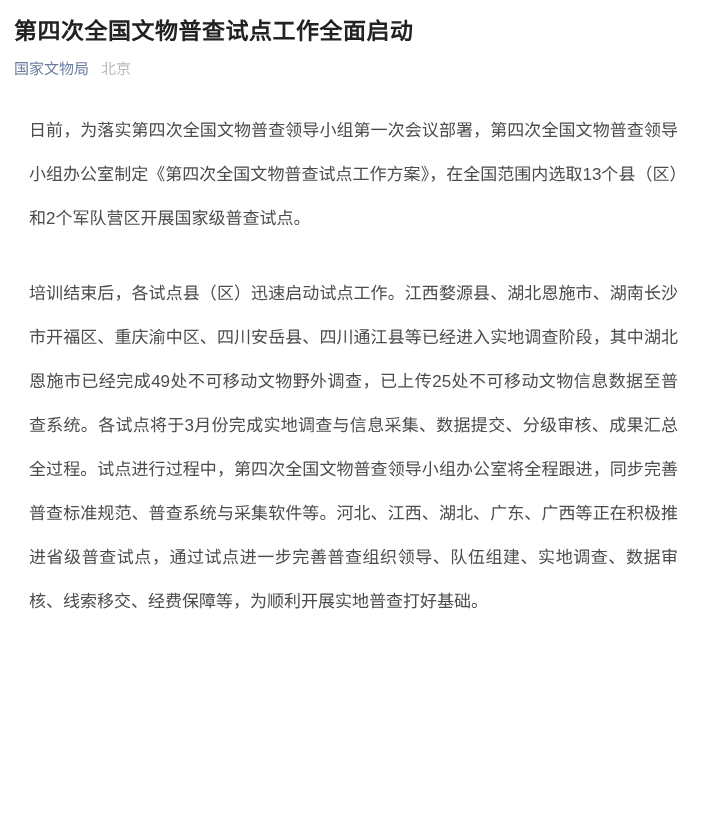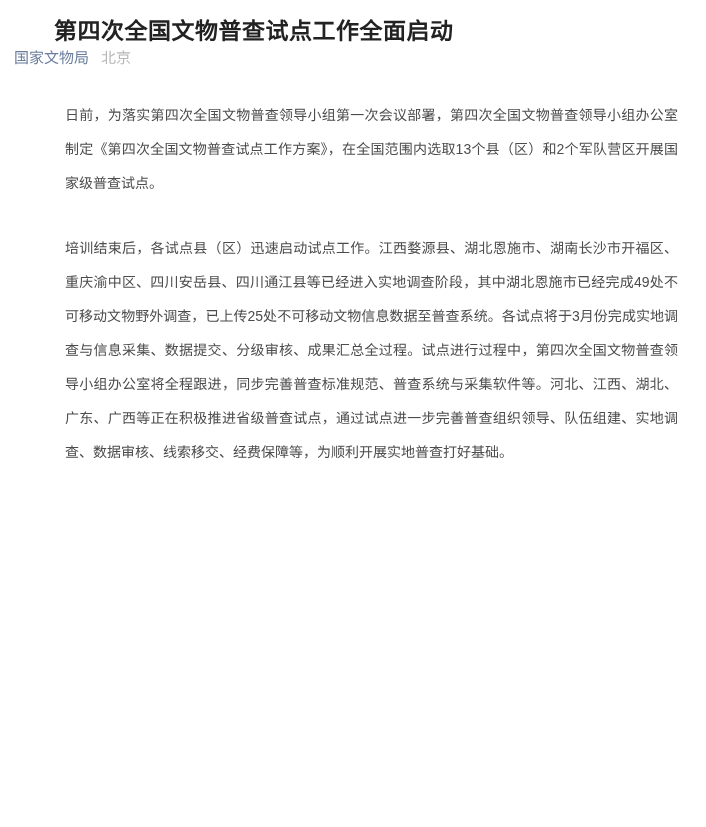--- a/index.html
+++ b/index.html
@@ -20,49 +20,47 @@
     background: var(--background);
     padding: 14px 12px 16px 12px;
   }
   .article-title {
     font-size: 23px;
     line-height: 31px;
     font-weight: 700;
     color: var(--title_color);
     letter-spacing: 0.5px;
     padding: 2px 0 0 2px;
-    margin-left: 40px;
   }
   .byline {
-    margin: 0 0 0 2px;
+    margin: 11px 0 0 2px;
     font-size: 15px;
     line-height: 21px;
     display: flex;
     align-items: baseline;
   }
   .byline .author {
     color: var(--author_color);
     cursor: pointer;
   }
   .byline .meta {
     color: var(--meta_color);
     margin-left: 12px;
   }
   .article-body {
     margin-top: 30px;
     padding: 0 16px 0 17px;
   }
   .article-body p {
-    font-size: 14px;
-    line-height: 34px;
+    font-size: 17px;
+    line-height: 44px;
     color: var(--body_color);
     text-align: justify;
     margin-bottom: 31px;
     word-break: break-all;
-    margin-left: 36px;
   }
   .article-body p:last-child { margin-bottom: 0; }
 </style>
 </head>
 <body>
 
 <div class="page">
   <header>
     <h1 class="article-title">第四次全国文物普查试点工作全面启动</h1>
     <div class="byline">

